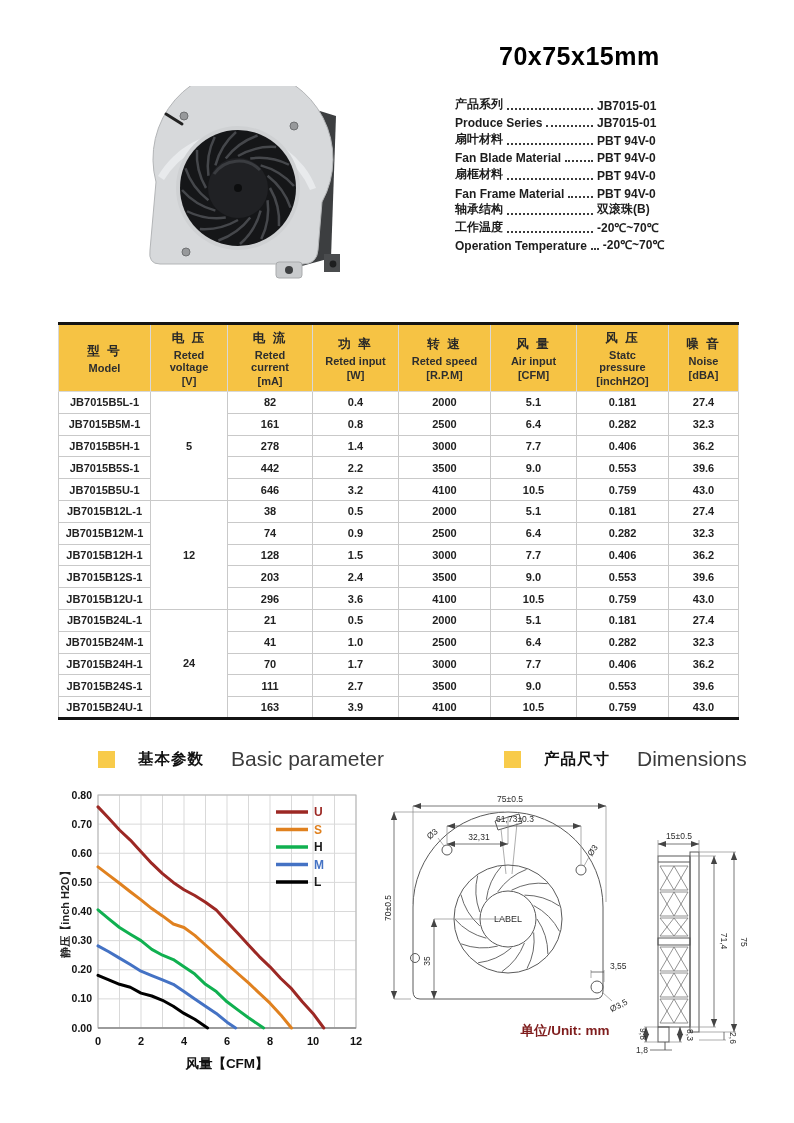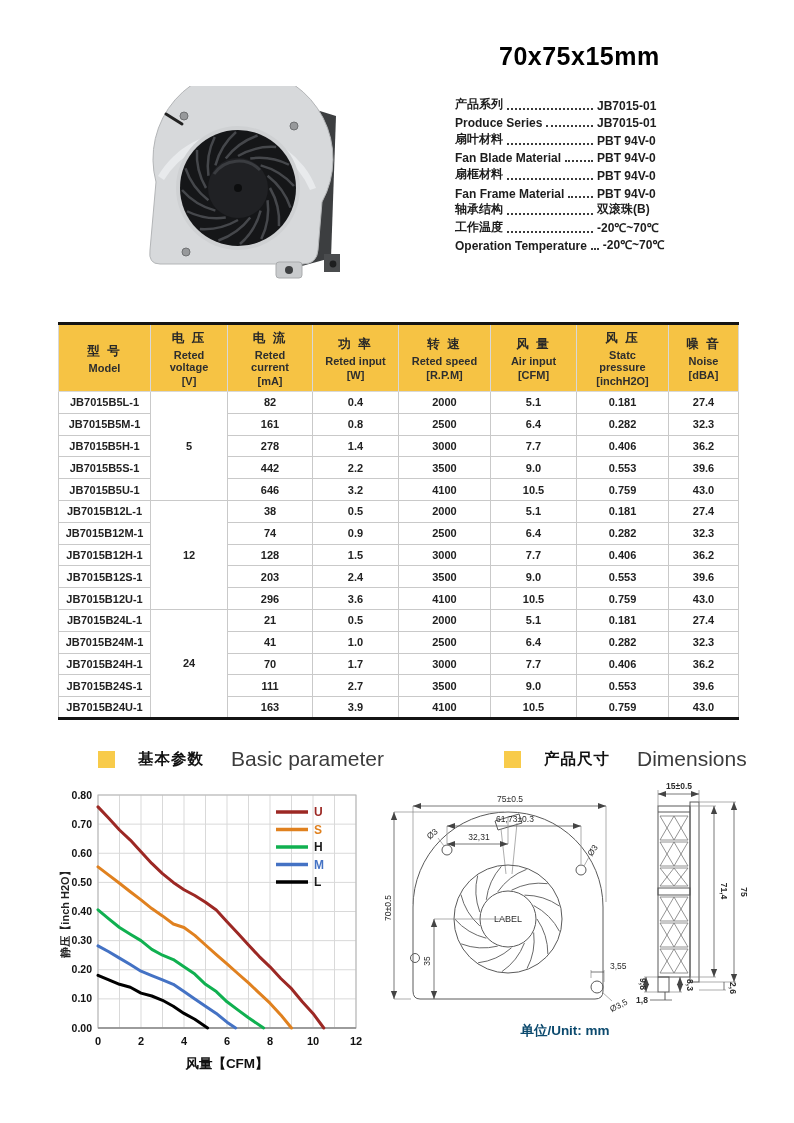--- a/index.html
+++ b/index.html
@@ -37,23 +37,23 @@
   
   .section-title { position:absolute; display:flex; align-items:center; gap:23px; height:22px; }
   .section-basic { left:98px; top:748px; }
   .section-dims  { left:484px; top:748px;padding-left:20px; }
   .bullet { width:17px; height:17px; background:#F8CB4A; display:inline-block; }
   .sec-zh { font-size:15.5px; font-weight:bold; color:#111; letter-spacing:1px; }
   .sec-en { font-size:21px; font-weight:400; color:#3c3c3c; margin-left:4px; }
   
   #chart { position:absolute; left:58px; top:782px; width:318px; height:305px; }
   .dims-front { position:absolute; left:384px; top:786px; width:248px; height:238px; }
-  .dims-side  { position:absolute; left:632px; top:776px; width:116px; height:238px;font-weight:bold; }
+  .dims-side  { position:absolute; left:632px; top:826px; width:116px; height:238px; }
   .unit-caption { position:absolute; left:385px; top:1022px; width:360px; text-align:center;
-                  font-size:13.5px; font-weight:bold; color:#0c4a6e; }
+                  font-size:13.5px; font-weight:bold; color:#7f1d1d; }
   svg { display:block; }
   .dimtxt { font-size:8.5px; fill:#2b2b2b; font-family:"Liberation Sans",sans-serif; }
   .outline { fill:none; stroke:#5a5a5a; stroke-width:1; }
   .thin { fill:none; stroke:#8a8a8a; stroke-width:0.7; }
 </style>
 </head>
 <body>
 
 <div class="page">
 

